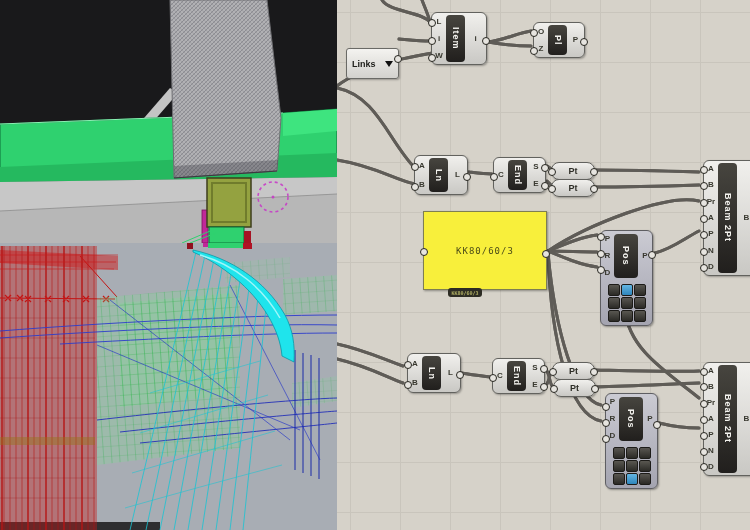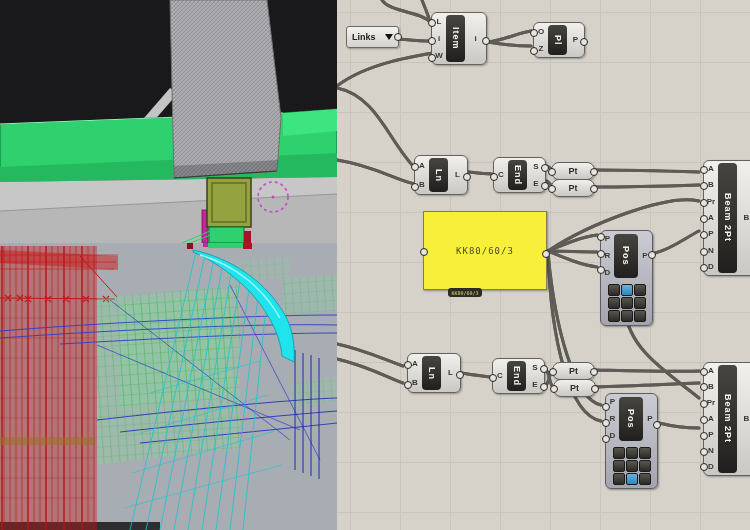--- a/index.html
+++ b/index.html
@@ -193,21 +193,21 @@
       <path d="M124 373C136 375 145 376 153 377"></path>
       <path d="M209 370C213 373 212 384 216 387"></path>
       <path d="M209 385C213 382 212 371 216 370"></path>
       <path d="M257 370C300 371 332 372 362 371"></path>
       <path d="M258 387C300 386 332 384 362 383"></path>
       <path d="M322 423C338 427 350 428 362 428"></path>
     </g>
     <use href="#wirepaths" class="wire-inner"></use>
   </svg>
 
-  <div id="links" style="left:9px;top:26px;width:53px;height:22px">
+  <div id="links" style="left:9px;top:48px;width:53px;height:31px">
     <span>Links</span>
     <span class="dd-arrow"></span>
     <i class="port" style="right:-4px;top:6px"></i>
   </div>
 
   <div class="comp" style="left:94px;top:12px;width:56px;height:53px">
     <div class="incol">
       <span>L</span>
       <span>i</span>
       <span>W</span>

